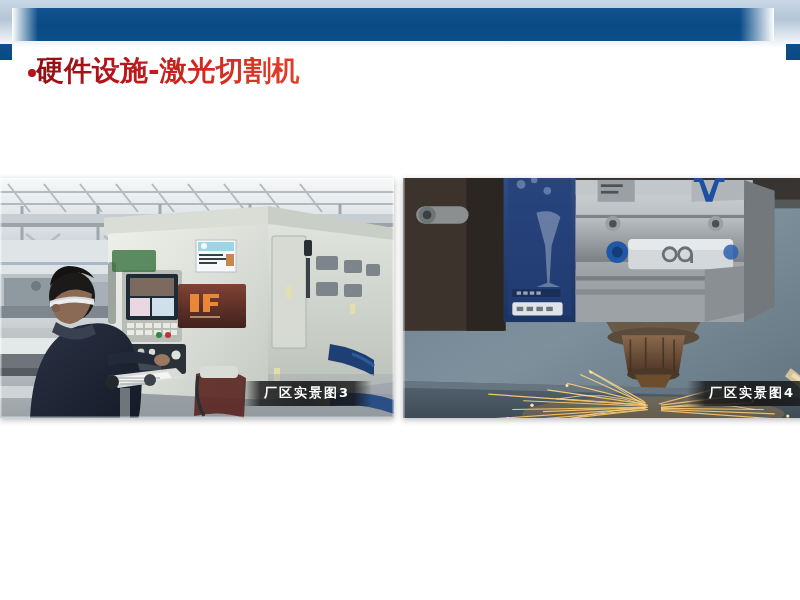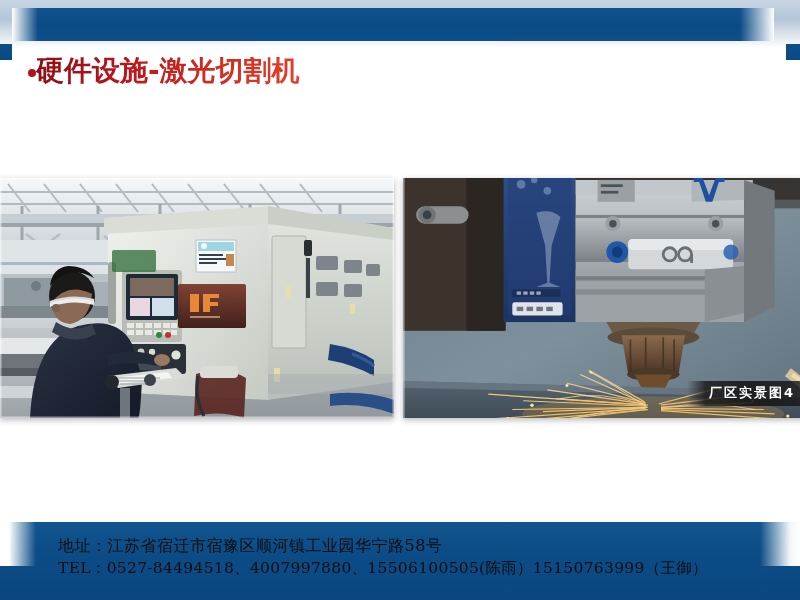--- a/index.html
+++ b/index.html
@@ -314,20 +314,21 @@
       </g>
 
       <path d="M196 196 q30 -8 50 4 l-2 40 q-24 -8 -50 -2 z" fill="#5a2520" opacity=".9"></path>
       <rect x="200" y="188" width="38" height="12" rx="4" fill="#d9dcd7"></rect>
       <path d="M198 198 q-4 22 6 40" stroke="#2a2f33" stroke-width="3" fill="none"></path>
 
       <path d="M330 216 q34 -4 64 6 l0 14 q-32 -12 -64 -8 z" fill="#2a4f86"></path>
 
       <rect x="0" y="0" width="394" height="240" fill="none" stroke="#ffffff" stroke-width="3" opacity=".5"></rect>
     </svg>
+    <div class="caption" id="caption-left">厂区实景图3</div>
   </div>
 
   <div class="photo" id="photo-right">
     <svg viewBox="0 0 397 240" preserveAspectRatio="xMidYMid slice">
       <defs>
         <linearGradient id="Rbg" x1="0" y1="0" x2="1" y2="1">
           <stop offset="0" stop-color="#6c7e8c"></stop>
             <stop offset="0.5" stop-color="#7e909c"></stop>
           <stop offset="1" stop-color="#5d6e7b"></stop>
         </linearGradient>
@@ -504,25 +505,14 @@
       <ellipse cx="229" cy="226" rx="120" ry="16" fill="#e8a03c" opacity=".22"></ellipse>
 
       <path d="M352 188 q22 16 45 40" stroke="#e9cf9e" stroke-width="9" fill="none" opacity=".85"></path>
       <path d="M356 190 q20 14 41 36" stroke="#f6e6bf" stroke-width="4" fill="none" opacity=".7"></path>
 
       <rect x="0" y="0" width="397" height="240" fill="none" stroke="#ffffff" stroke-width="3" opacity=".45"></rect>
     </svg>
     <div class="caption" id="caption-right">厂区实景图4</div>
   </div>
 
-  <div class="footer">
-    <div class="footer-bar">
-      <div class="footer-notch-l"></div>
-      <div class="footer-fade-l"></div>
-      <div class="footer-fade-r"></div>
-    </div>
-    <div class="footer-text">
-      <div class="footer-line1">地址：江苏省宿迁市宿豫区顺河镇工业园华宁路58号</div>
-      <div class="footer-line2">TEL：0527-84494518、4007997880、15506100505(陈雨）15150763999（王御）</div>
-    </div>
-  </div>
 
 </div>
 
 </body></html>

